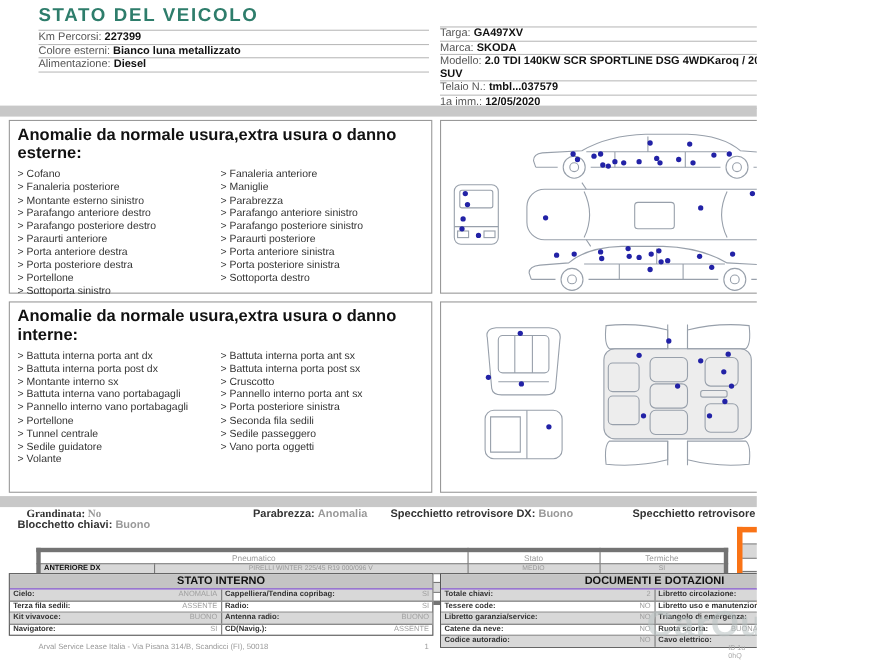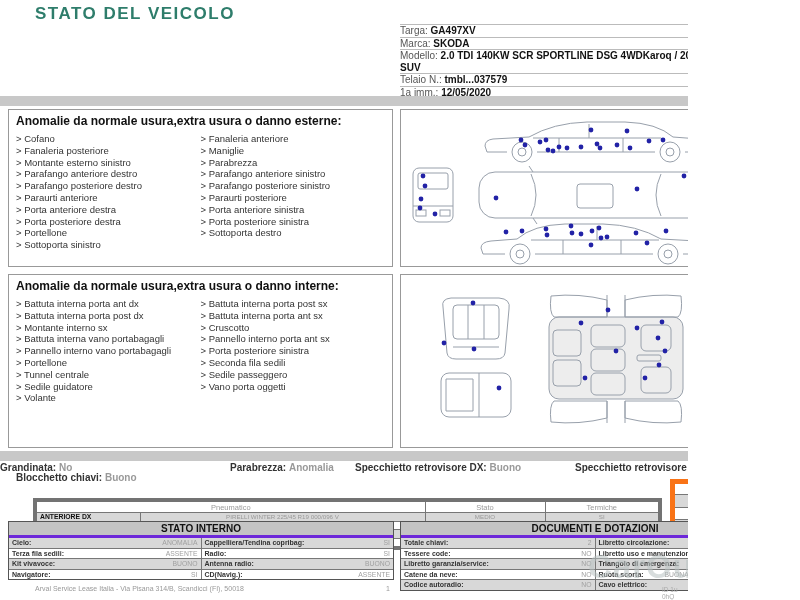--- a/index.html
+++ b/index.html
@@ -19,55 +19,55 @@
   .fvalue{font-weight:bold;color:#111;}
 
   .band{position:absolute;left:0;width:790px;height:10px;background:#c8c8c8;}
   #band1{top:96px;} #band2{top:451px;}
 
   .abox{position:absolute;background:#fff;border:1px solid #999;box-sizing:border-box;}
   #ext-box{left:8px;top:109px;width:385px;height:158px;padding:3px 7px;}
   #int-box{left:8px;top:274px;width:385px;height:174px;padding:3px 7px;}
   #ext-diag{left:400px;top:109px;width:389px;height:158px;}
   #int-diag{left:400px;top:274px;width:389px;height:174px;}
-  .abox-title{font-size:12px;font-weight:bold;color:#111;margin:1px 0 5px 0;}
+  .abox-title{font-size:15px;font-weight:bold;color:#111;margin:1px 0 5px 0;}
   .anom-cols{display:flex;}
   .anom-col{width:50%;}
   .anom-item{font-size:9.5px;line-height:11.8px;color:#333;}
   svg{display:block;}
   .car-line{stroke:#98a0ab;stroke-width:1;fill:none;}
   .car-fill{stroke:#98a0ab;stroke-width:1;fill:#ededed;}
   .dot{fill:#2222a6;}
 
   
   .sum{position:absolute;font-size:10px;white-space:nowrap;}
   .slabel{font-weight:bold;color:#333;}
   .svalue{color:#999;font-weight:bold;}
-  #sum-0{left:0;top:462px;} #sum-1{left:16px;top:472px;}
+  #sum-0{left:24px;top:462px;font-family:Liberation Serif, serif;} #sum-1{left:16px;top:472px;}
   #sum-2{left:230px;top:462px;text-align:center;} #sum-3{left:355px;top:462px;} #sum-4{left:575px;top:462px;text-align:center;}
 
   
   #tire-wrap{position:absolute;left:33px;top:479px;width:757px;display:flex;}
   table{border-collapse:collapse;table-layout:fixed;}
   #tire-table{width:625px;border:4px solid #737373;margin-top:19px;}
   #cerchi-table{width:124px;margin-left:8px;border:5px solid #f97316;}
   th{font-weight:normal;color:#9a9a9a;font-size:7.5px;height:10px;border:1px solid #777;padding:0;}
   td{border:1px solid #777;padding:0;height:7.5px;}
   td.pos{font-weight:bold;font-size:6.8px;color:#111;padding-left:3px;}
   td.val{color:#999;font-size:6.2px;text-align:center;}
   .shade{background:#d8d8d8;}
   #tire-table col.c1{width:105px;} #tire-table col.c2{width:285px;}
   #tire-table col.c3{width:120px;} #tire-table col.c4{width:115px;}
 
   
   .btable{position:absolute;border:1px solid #555;box-sizing:border-box;background:#fff;}
   #stato-table{left:8px;top:521px;width:386px;}
   #doc-table{left:400px;top:521px;width:390px;}
   .ttl{background:#c4c4c4;text-align:center;font-weight:bold;font-size:10px;
-       height:13px;line-height:13px;color:#111;border-bottom:3px solid #6d28d9;}
+       height:13px;line-height:13px;color:#111;border-bottom:1px solid #6d28d9;}
   .trow{display:flex;height:9.5px;border-bottom:1px solid #777;}
   .trow:last-child{border-bottom:none;}
   .tcell{flex:1;display:flex;border-right:1px solid #777;min-width:0;}
   .tcell:last-child{border-right:none;}
   .tpair{flex:1;display:flex;justify-content:space-between;padding:0 3px;min-width:0;}
   .tpair.split{border-left:1px solid #777;}
   .tlabel{font-weight:bold;font-size:7px;line-height:9.5px;color:#333;white-space:nowrap;}
   .tvalue{font-size:6.8px;line-height:9.5px;color:#a0a0a0;white-space:nowrap;}
 
   
@@ -78,20 +78,25 @@
   .wm-id{position:absolute;left:662px;top:586px;font-size:6.5px;color:#aaa;z-index:5;}
 </style>
 </head>
 <body>
 
 <div class="page">
 
   <div class="title">STATO DEL VEICOLO</div>
   <div class="rev">Rev. A</div>
 
+  <div class="fields" id="left-fields">
+      <div class="field"><span class="ftext"><span class="flabel">Km Percorsi: </span><span class="fvalue">227399</span></span></div>
+      <div class="field"><span class="ftext"><span class="flabel">Colore esterni: </span><span class="fvalue">Bianco luna metallizzato</span></span></div>
+      <div class="field"><span class="ftext"><span class="flabel">Alimentazione: </span><span class="fvalue">Diesel</span></span></div>
+    </div>
   <div class="fields" id="right-fields">
       <div class="field"><span class="ftext"><span class="flabel">Targa: </span><span class="fvalue">GA497XV</span></span></div>
       <div class="field"><span class="ftext"><span class="flabel">Marca: </span><span class="fvalue">SKODA</span></span></div>
       <div class="field field-narrow">
         <span class="ftext"><span class="flabel">Modello: </span><span class="fvalue">2.0 TDI 140KW SCR SPORTLINE DSG 4WDKaroq / 2017 / 5P / SUV</span></span>
       </div>
       <div class="field"><span class="ftext"><span class="flabel">Telaio N.: </span><span class="fvalue">tmbl...037579</span></span></div>
       <div class="field"><span class="ftext"><span class="flabel">1a imm.: </span><span class="fvalue">12/05/2020</span></span></div>
     </div>
 
@@ -231,22 +236,22 @@
           <div class="anom-item">&gt; Battuta interna porta post dx</div>
           <div class="anom-item">&gt; Montante interno sx</div>
           <div class="anom-item">&gt; Battuta interna vano portabagagli</div>
           <div class="anom-item">&gt; Pannello interno vano portabagagli</div>
           <div class="anom-item">&gt; Portellone</div>
           <div class="anom-item">&gt; Tunnel centrale</div>
           <div class="anom-item">&gt; Sedile guidatore</div>
           <div class="anom-item">&gt; Volante</div>
         </div>
         <div class="anom-col">
+          <div class="anom-item">&gt; Battuta interna porta ant sx</div>
           <div class="anom-item">&gt; Battuta interna porta post sx</div>
-          <div class="anom-item">&gt; Battuta interna porta ant sx</div>
           <div class="anom-item">&gt; Cruscotto</div>
           <div class="anom-item">&gt; Pannello interno porta ant sx</div>
           <div class="anom-item">&gt; Porta posteriore sinistra</div>
           <div class="anom-item">&gt; Seconda fila sedili</div>
           <div class="anom-item">&gt; Sedile passeggero</div>
           <div class="anom-item">&gt; Vano porta oggetti</div>
         </div>
       </div>
   </div>
 

